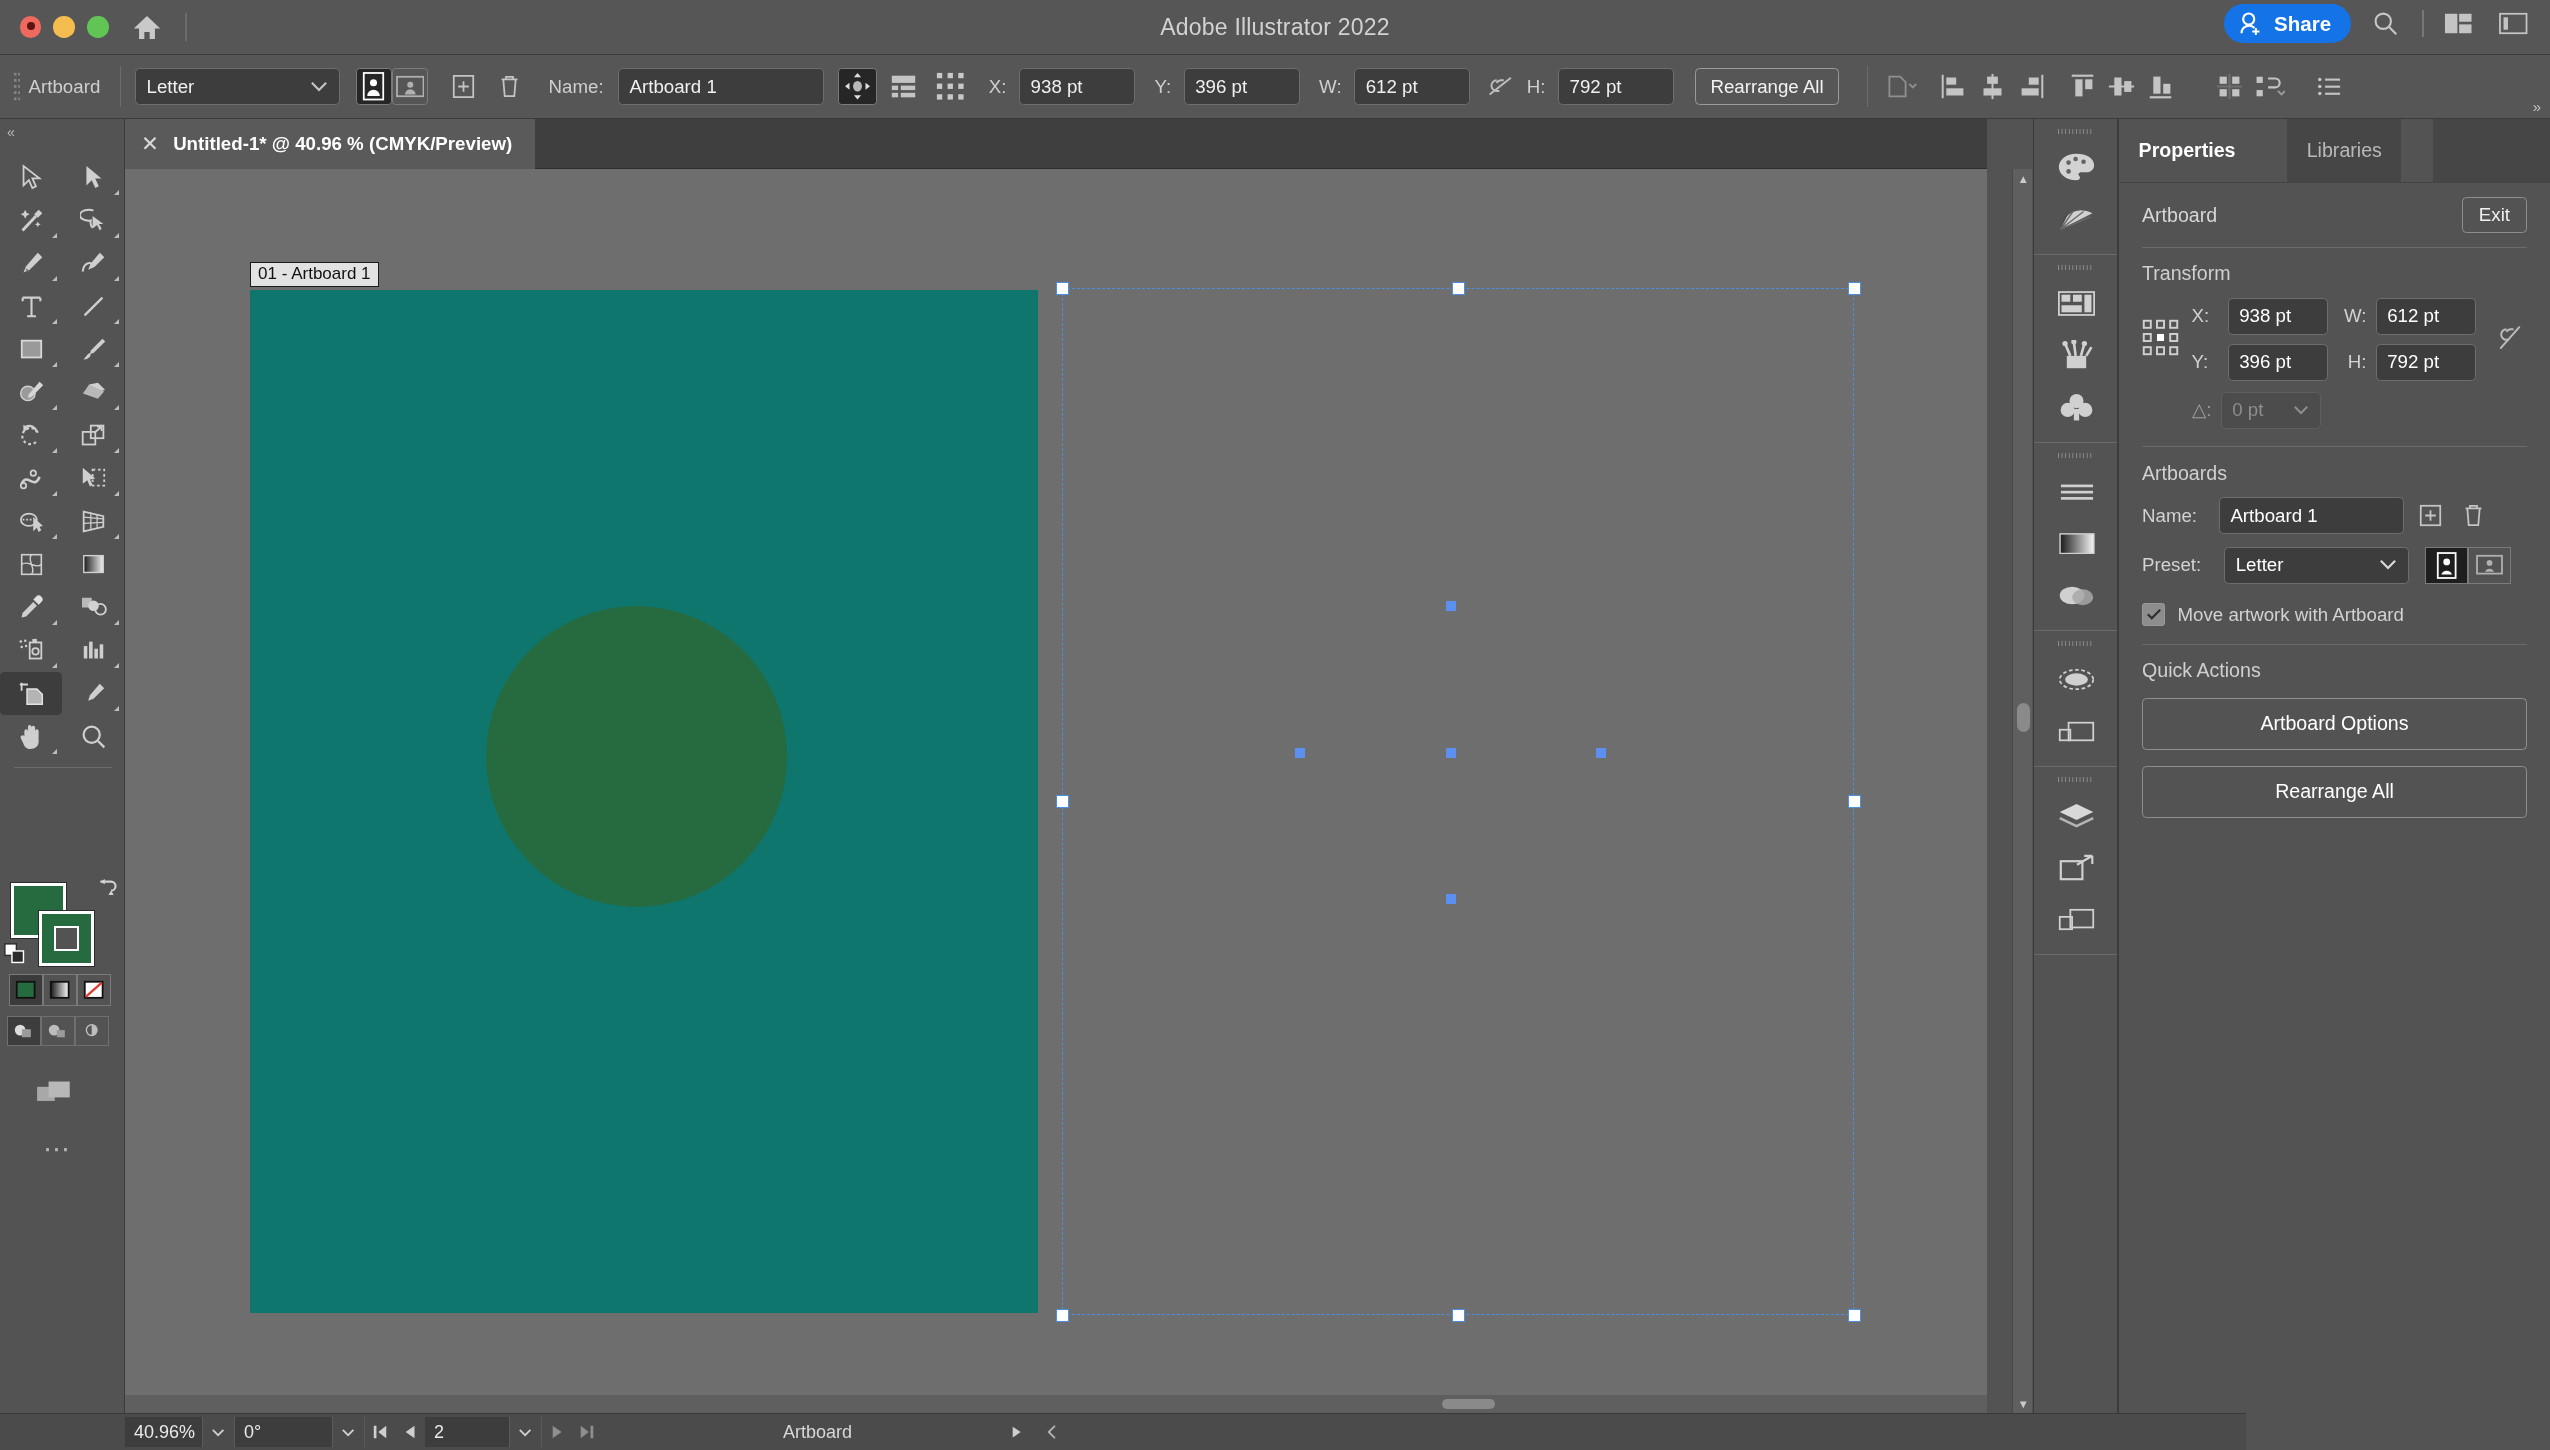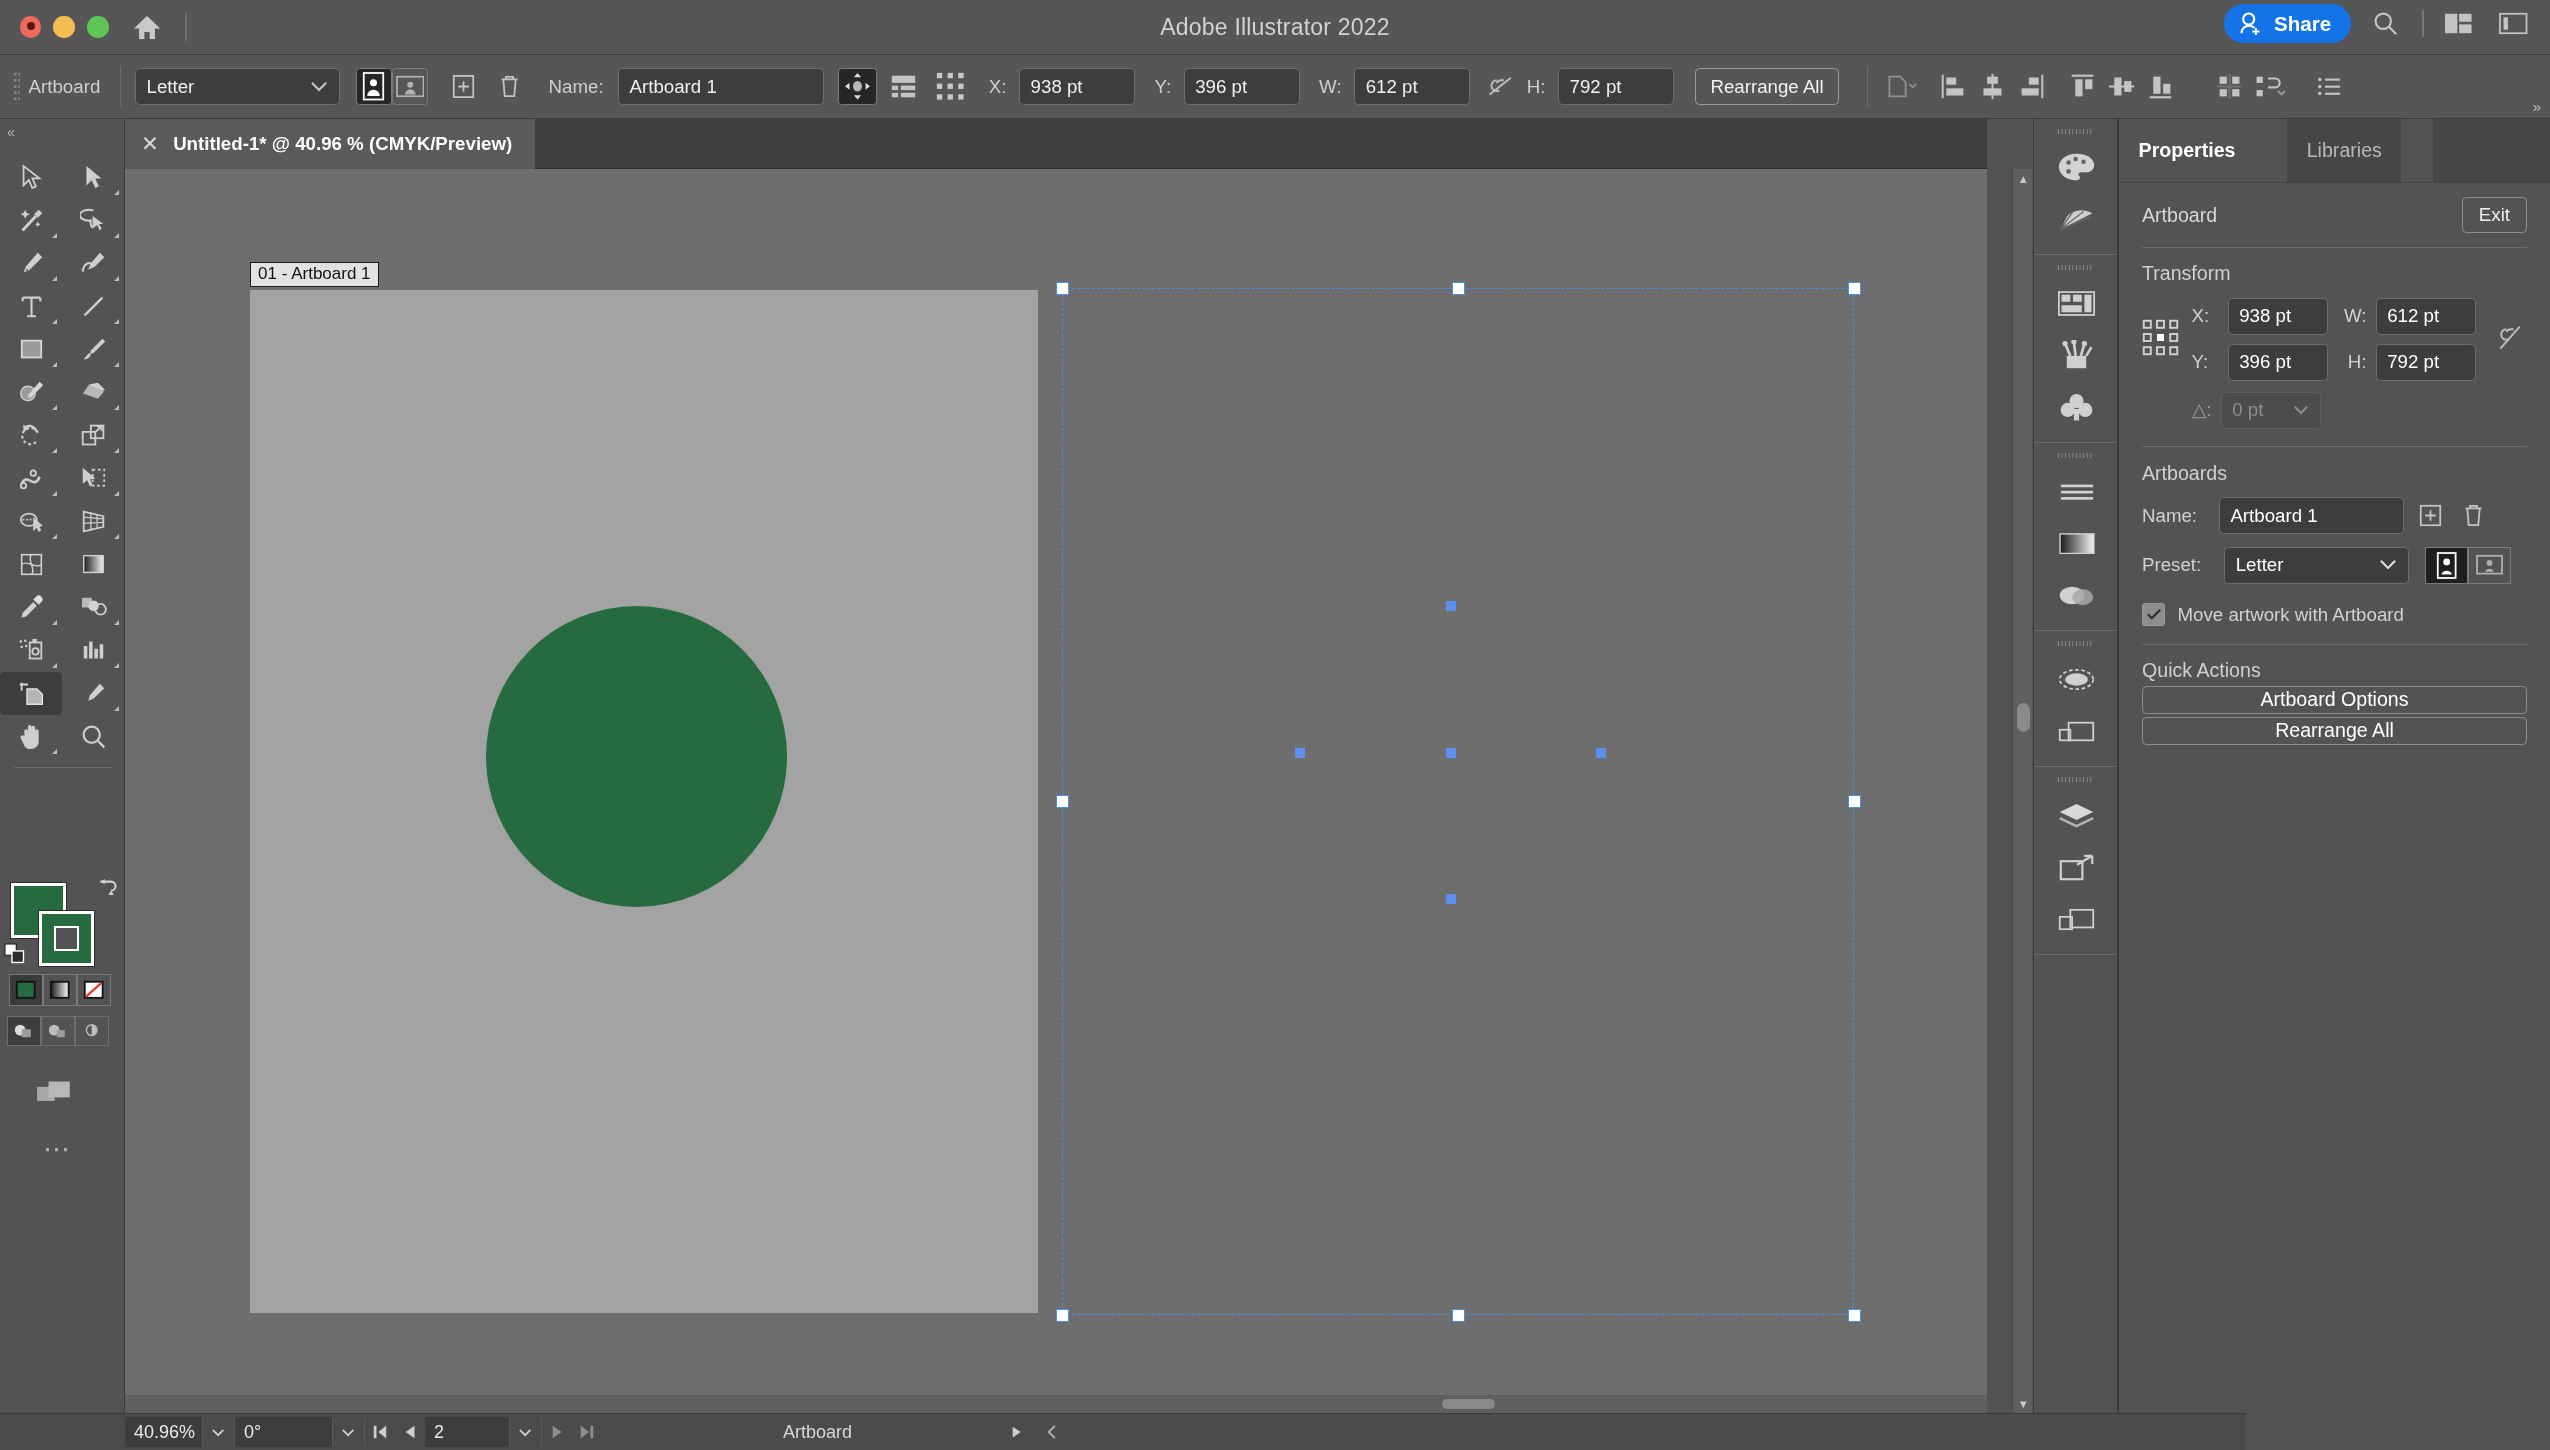--- a/index.html
+++ b/index.html
@@ -128,21 +128,21 @@
   .drawbtn.act{ background:#3d3d3d; }
   .screenmode{ position:absolute; left:36px; top:959px; cursor:pointer; }
   .tdots{ position:absolute; left:43px; top:1014px; color:#b5b5b5; font-size:27px; letter-spacing:2.7px; cursor:pointer;}
 
   
   .canvaswrap{
     position:absolute; left:125px; top:169px; width:1862px; height:1244px;
     background:#6e6e6e; overflow:hidden;
   }
   .artboard{
-    position:absolute; background:#a3a3a3;
+    position:absolute; background:#0f766e;
   }
   .ab1{ left:125px; top:121px; width:788px; height:1023px; }
   .ab2{ left:939px; top:121px; width:788px; height:1023px; }
   .ab-label{
     position:absolute; top:-28.5px; left:0px;
     border:1.8px solid #1b1b1b; background:#e2e2e2; color:#111;
     font-size:17px; padding:1.8px 7.1px; white-space:nowrap;
   }
   .ab-label.sel{ background:#cfe1f7; }
   .circle{
@@ -198,23 +198,23 @@
   .pdiv{ height:0.9px; background:#6a6a6a; margin:0 0px; }
   .psub{ color:#d0d0d0; font-size:19.6px; margin-bottom:12.5px; }
   .pfield{
     background:#3d3d3d; border:0.9px solid #6e6e6e; border-radius:4.4px;
     height:37px; color:#ffffff; font-size:18.7px;
     display:flex; align-items:center; padding:0 10.7px; cursor:text;
   }
   .plabel{ color:#d2d2d2; font-size:18.7px; }
   .pfield.disabled{ background:#4c4c4c; border-color:#5f5f5f; color:#8e8e8e; cursor:default;}
   .pbtn-wide{
-    border:0.9px solid #8e8e8e; border-radius:4.4px; height:28px; color:#ffffff;
+    border:0.9px solid #8e8e8e; border-radius:4.4px; height:52px; color:#ffffff;
     font-size:19.6px; display:flex; align-items:center; justify-content:center;
-    margin-top:3px; cursor:pointer;
+    margin-top:16px; cursor:pointer;
   }
   .checkbox{ width:23px;height:23px;border:0.9px solid #9a9a9a;background:#8d8d8d;border-radius:2.7px;
     display:flex;align-items:center;justify-content:center; cursor:pointer;}
   .segbox{ display:flex; }
   .segbtn{ width:43px;height:37px; border:0.9px solid #7b7b7b; display:flex;align-items:center;justify-content:center;cursor:pointer;}
   .segbtn.on{ background:#1e1e1e; }
 
   
   .statusbar{
     position:absolute; left:0; bottom:0; width:2246px; height:37px;

